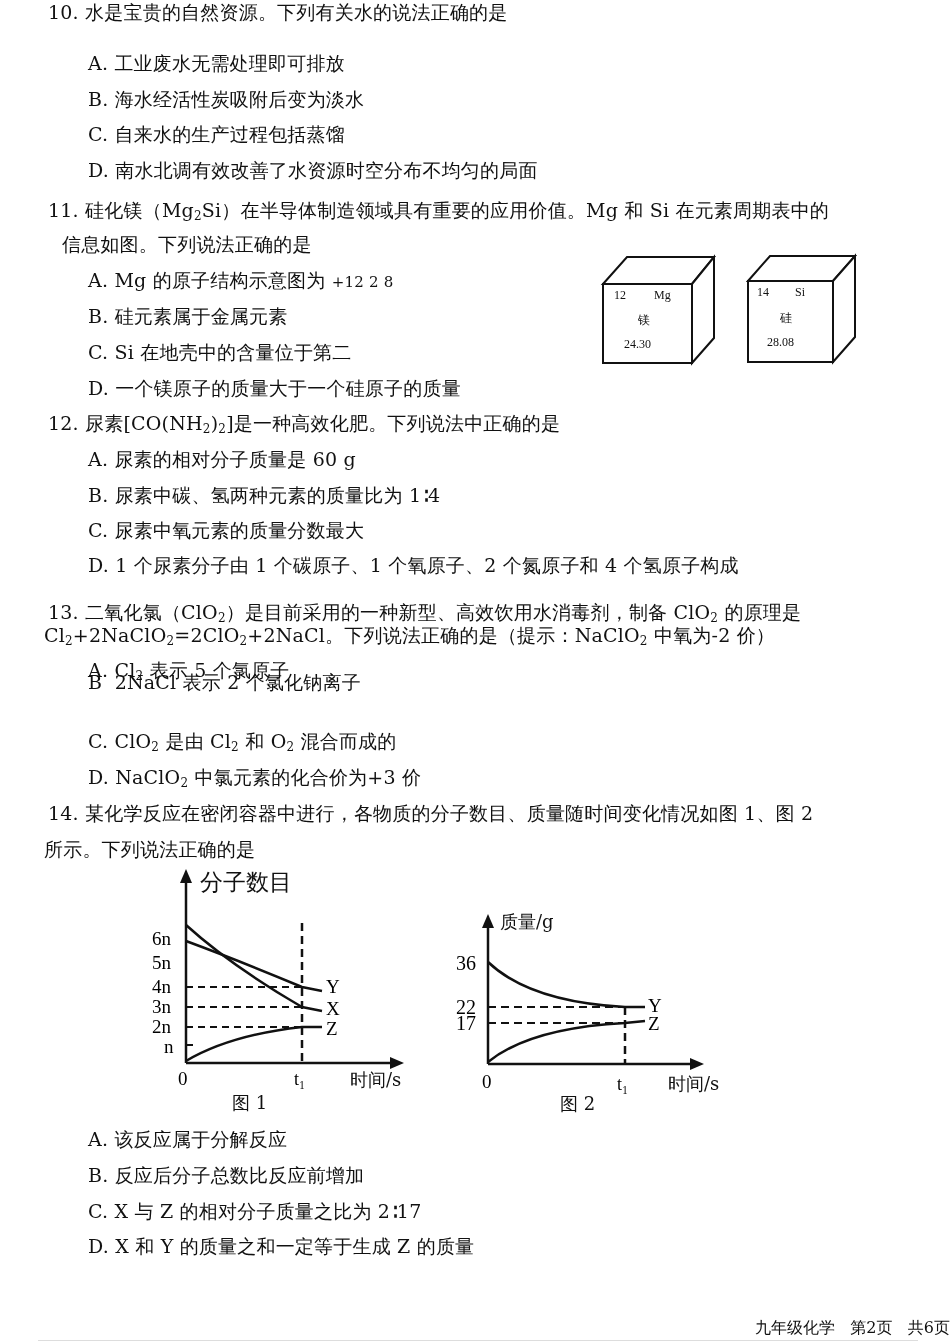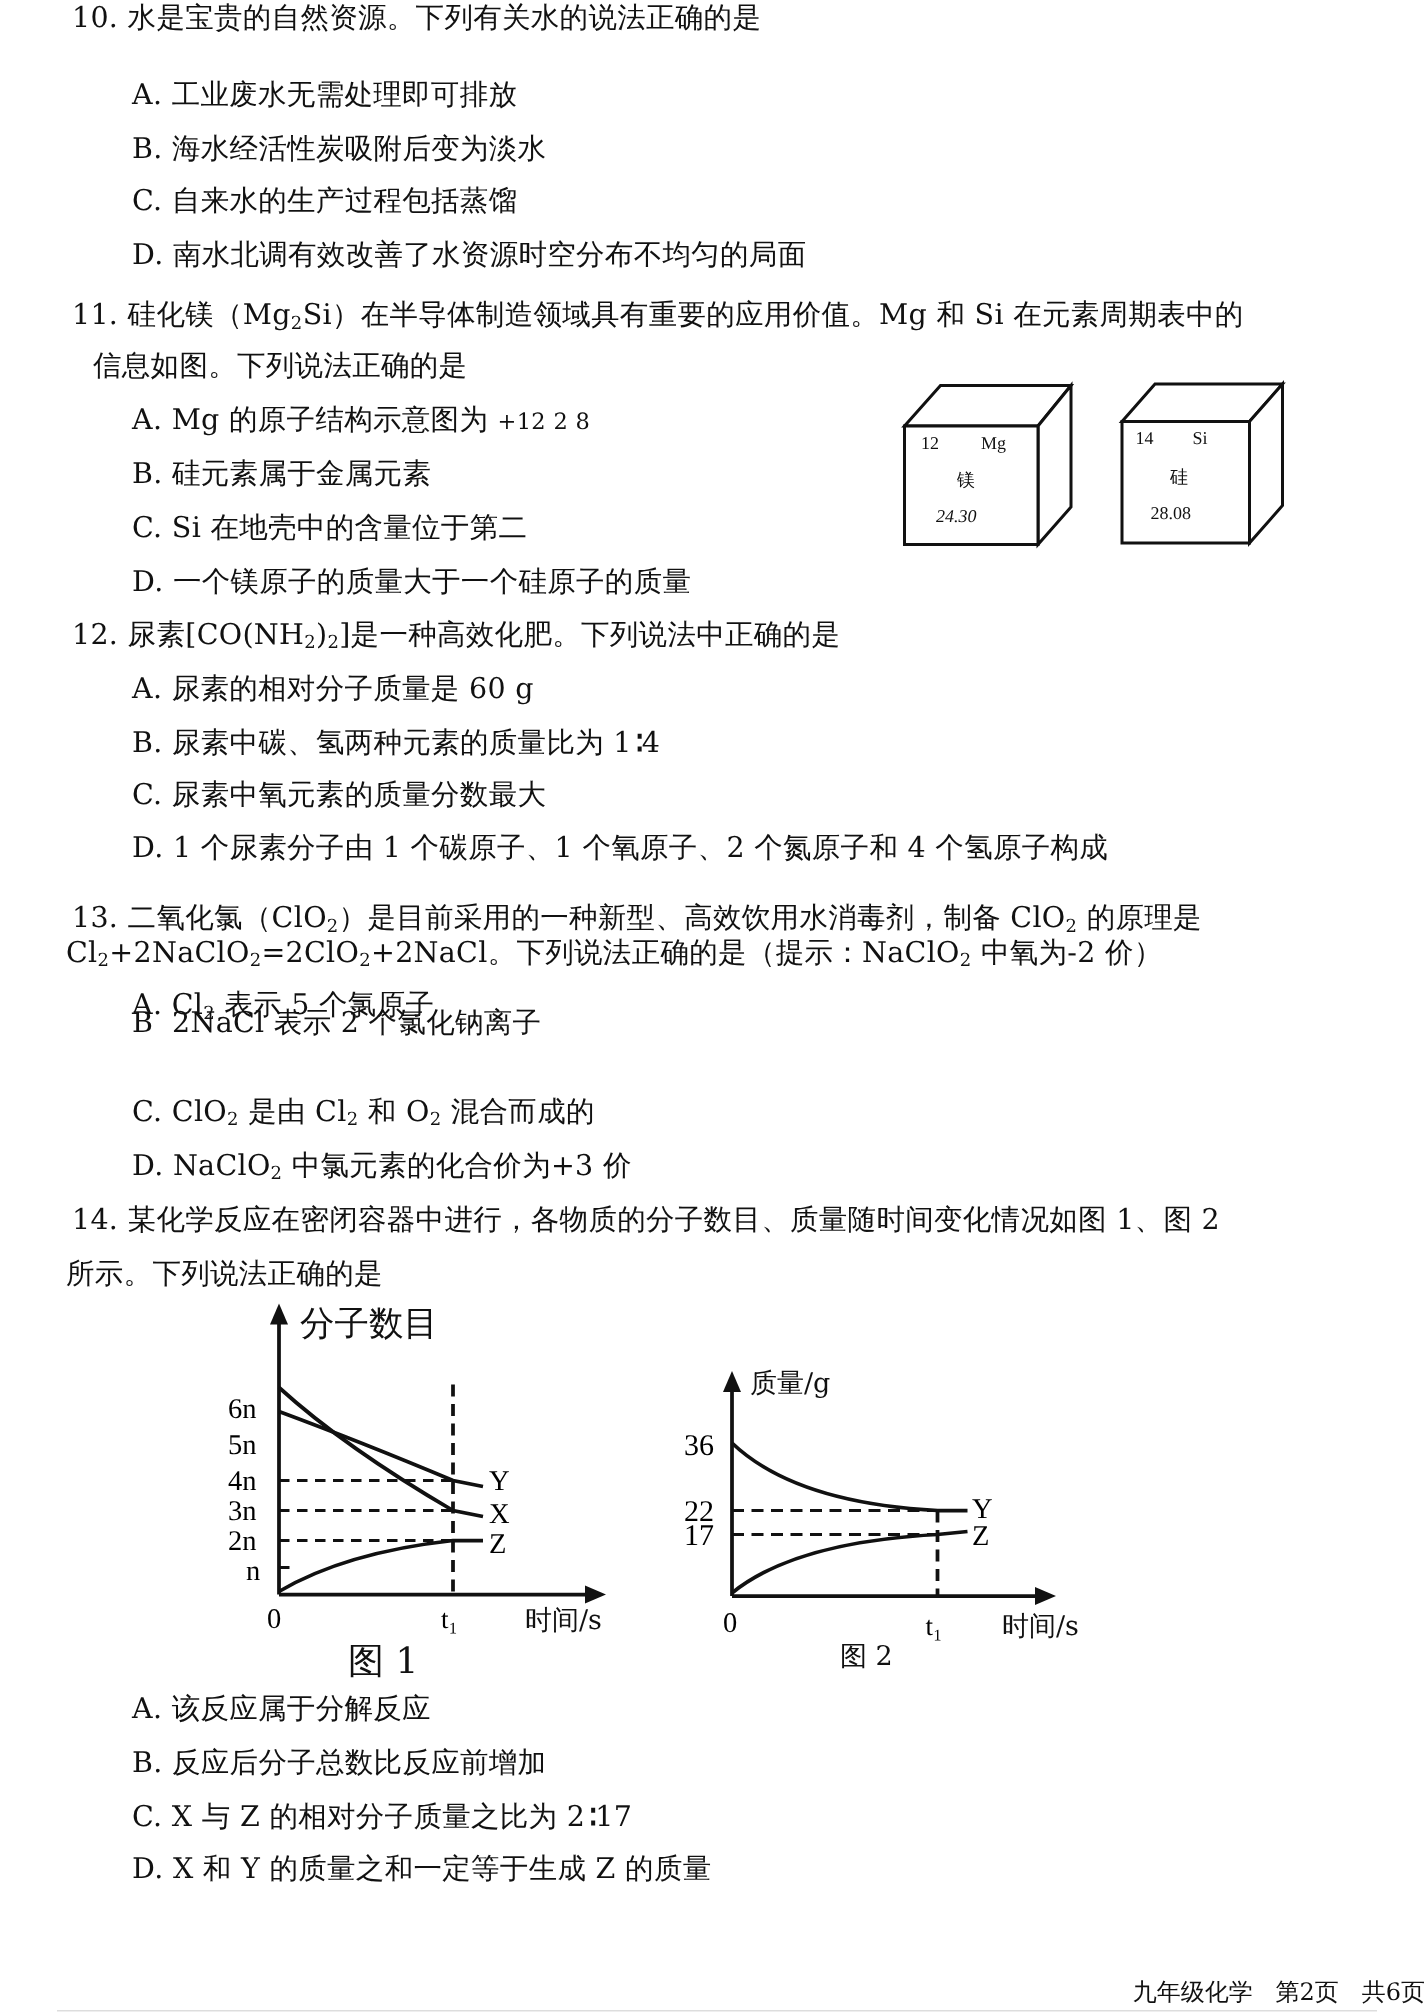--- a/index.html
+++ b/index.html
@@ -43,21 +43,21 @@
 
 <div class="cube" style="left:600px; top:254px; width:118px; height:112px;">
   <svg width="118" height="112">
     <polygon points="3,30 27,3 114,3 92,30" fill="#fff" stroke="#111" stroke-width="2"></polygon>
     <polygon points="92,30 114,3 114,84 92,109" fill="#fff" stroke="#111" stroke-width="2"></polygon>
     <rect x="3" y="30" width="89" height="79" fill="#fff" stroke="#111" stroke-width="2"></rect>
   </svg>
   <span class="txt" style="left:14px; top:34px;">12</span>
   <span class="txt" style="left:54px; top:34px;">Mg</span>
   <span class="txt" style="left:38px; top:58px;">镁</span>
-  <span class="txt" style="left:24px; top:83px;font-style:italic;">24.30</span>
+  <span class="txt" style="left:24px; top:83px;">24.30</span>
 </div>
 <div class="cube" style="left:745px; top:253px; width:118px; height:112px;">
   <svg width="118" height="112">
     <polygon points="3,28 25,3 110,3 88,28" fill="#fff" stroke="#111" stroke-width="2"></polygon>
     <polygon points="88,28 110,3 110,84 88,109" fill="#fff" stroke="#111" stroke-width="2"></polygon>
     <rect x="3" y="28" width="85" height="81" fill="#fff" stroke="#111" stroke-width="2"></rect>
   </svg>
   <span class="txt" style="left:12px; top:32px;">14</span>
   <span class="txt" style="left:50px; top:32px;">Si</span>
   <span class="txt" style="left:35px; top:57px;">硅</span>
@@ -117,21 +117,21 @@
     <text x="2" y="168" font-size="19">2n</text>
     <text x="14" y="188" font-size="19">n</text>
     <text x="28" y="220" font-size="19">0</text>
     <text x="144" y="220" font-size="18">t₁</text>
     <text x="176" y="128" font-size="19">Y</text>
     <text x="176" y="150" font-size="19">X</text>
     <text x="176" y="170" font-size="19">Z</text>
   </svg>
   <span style="position:absolute; left:50px; top:2px; font-size:23px;">分子数目</span>
   <span style="position:absolute; left:200px; top:203px; font-size:18px;">时间/s</span>
-  <span style="position:absolute; left:82px; top:226px; font-size:24px;">图 1</span>
+  <span style="position:absolute; left:82px; top:226px; font-size:18px;">图 1</span>
 </div>
 
 <div class="chart" style="left:440px; top:900px; width:290px; height:220px;">
   <svg width="290" height="220" viewBox="0 0 290 220">
     <line x1="48" y1="164" x2="48" y2="22" stroke="#111" stroke-width="2.5"></line>
     <polygon points="42,28 48,14 54,28" fill="#111"></polygon>
     <line x1="48" y1="164" x2="256" y2="164" stroke="#111" stroke-width="2.5"></line>
     <polygon points="250,158 264,164 250,170" fill="#111"></polygon>
     <line x1="48" y1="107" x2="185" y2="107" stroke="#111" stroke-width="2" stroke-dasharray="8,5"></line>
     <line x1="48" y1="123" x2="185" y2="123" stroke="#111" stroke-width="2" stroke-dasharray="8,5"></line>

